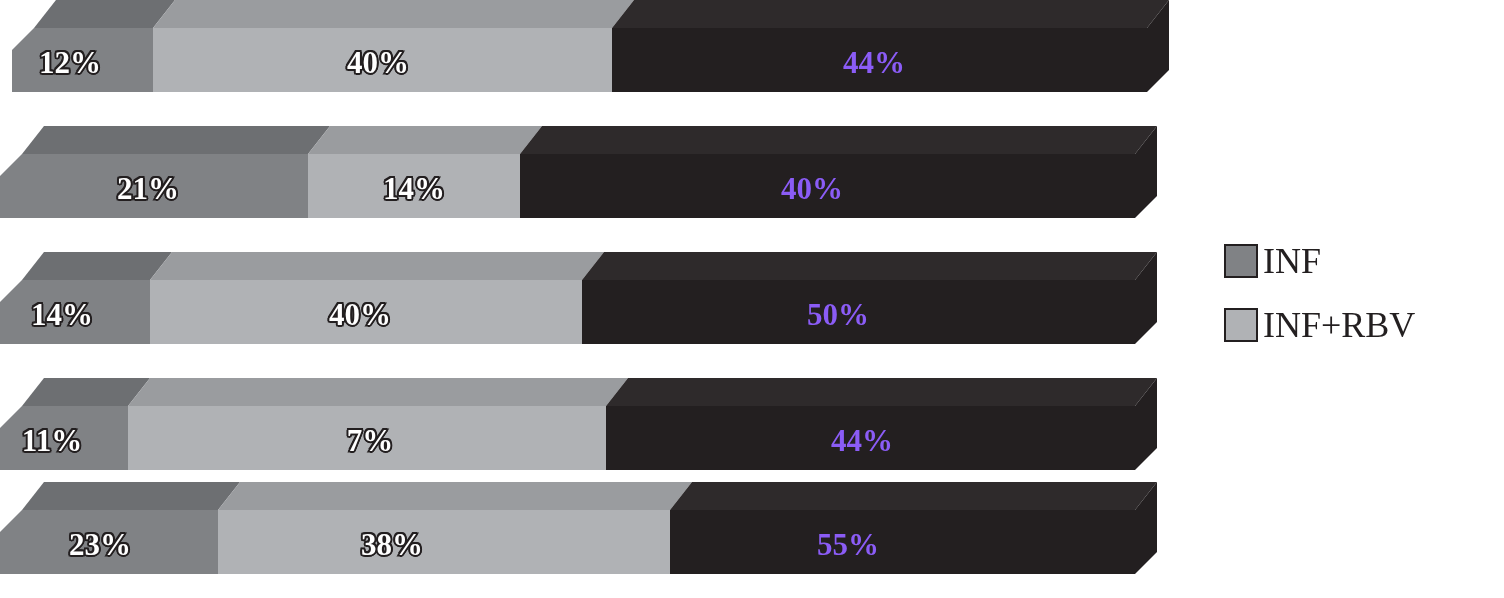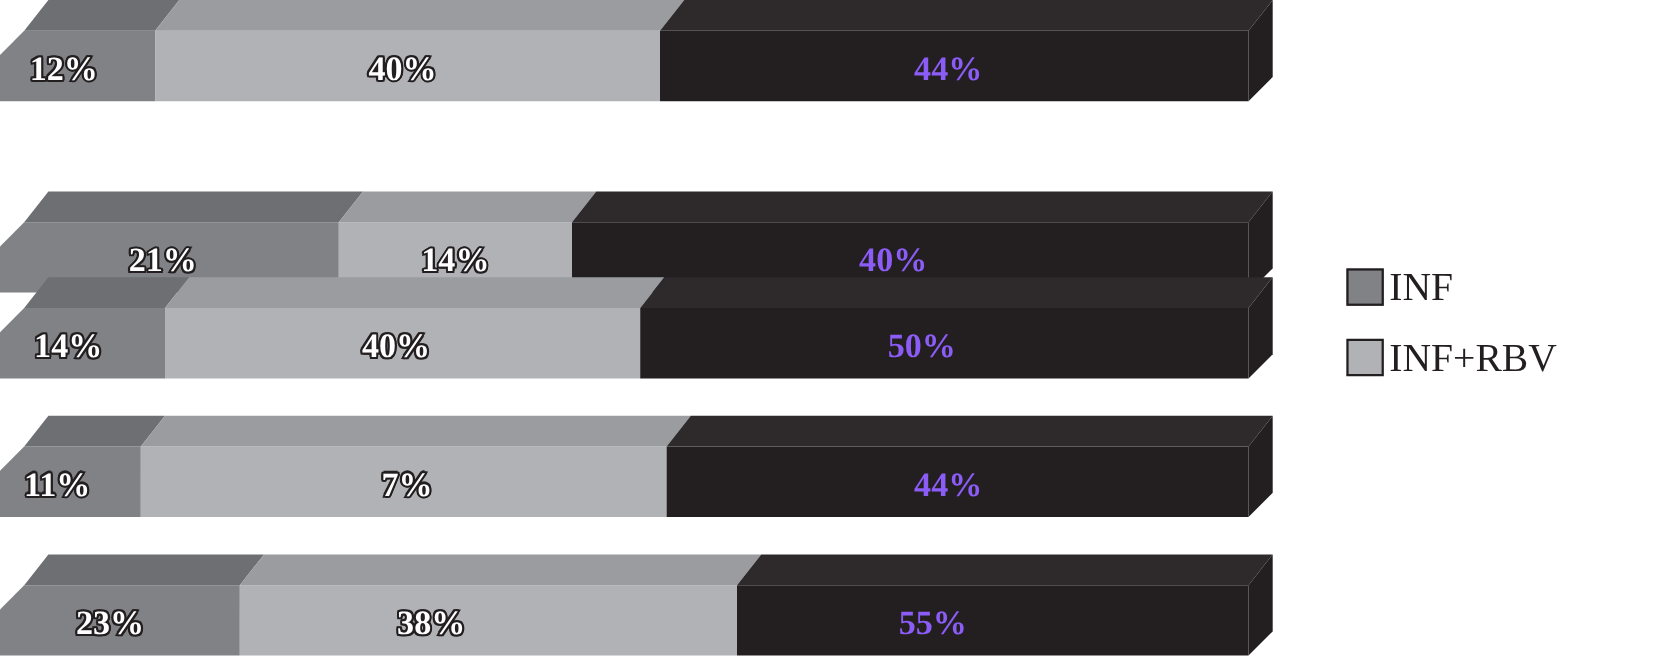--- a/index.html
+++ b/index.html
@@ -88,35 +88,35 @@
     white-space: nowrap;
     line-height: 1;
   }
 </style>
 </head>
 <body>
 
 <div id="stage">
 
   <div id="plot">
-      <div class="bar-row" style="top: 0px; height: 92px;">
+      <div class="bar-row" style="top: 0px; height: 92px; margin-left: 12px;">
         <svg class="bar-svg" width="1200" height="92" viewBox="0 0 1200 92">
           <polygon points="0,50 22,28 141,28 141,92 0,92" fill="#808285"></polygon>
           <polygon points="22,28 141,28 163,0 44,0" fill="#6d6f72"></polygon>
           <polygon points="141,28 600,28 600,92 141,92" fill="#b0b2b5"></polygon>
           <polygon points="141,28 600,28 622,0 163,0" fill="#9a9c9f"></polygon>
           <polygon points="600,28 1135,28 1135,92 600,92" fill="#231f20"></polygon>
           <polygon points="600,28 1135,28 1157,0 622,0" fill="#2e2a2b"></polygon>
           <polygon points="1135,28 1157,0 1157,70 1135,92 1135,92" fill="#231f20"></polygon>
         </svg>
         <div class="seg-label outlined" style="left: 58px; top: 62px;">12%</div>
         <div class="seg-label outlined" style="left: 366px; top: 62px;">40%</div>
         <div class="seg-label plain" style="left: 862px; top: 62px;">44%</div>
       </div>
-      <div class="bar-row" style="top: 126px; height: 92px; margin-top: 48px;">
+      <div class="bar-row" style="top: 126px; height: 92px;">
         <svg class="bar-svg" width="1200" height="92" viewBox="0 0 1200 92">
           <polygon points="0,50 22,28 308,28 308,92 0,92" fill="#808285"></polygon>
           <polygon points="22,28 308,28 330,0 44,0" fill="#6d6f72"></polygon>
           <polygon points="308,28 520,28 520,92 308,92" fill="#b0b2b5"></polygon>
           <polygon points="308,28 520,28 542,0 330,0" fill="#9a9c9f"></polygon>
           <polygon points="520,28 1135,28 1135,92 520,92" fill="#231f20"></polygon>
           <polygon points="520,28 1135,28 1157,0 542,0" fill="#2e2a2b"></polygon>
           <polygon points="1135,28 1157,0 1157,70 1135,92 1135,92" fill="#231f20"></polygon>
         </svg>
         <div class="seg-label outlined" style="left: 148px; top: 62px;">21%</div>
@@ -144,21 +144,21 @@
           <polygon points="128,28 606,28 606,92 128,92" fill="#b0b2b5"></polygon>
           <polygon points="128,28 606,28 628,0 150,0" fill="#9a9c9f"></polygon>
           <polygon points="606,28 1135,28 1135,92 606,92" fill="#231f20"></polygon>
           <polygon points="606,28 1135,28 1157,0 628,0" fill="#2e2a2b"></polygon>
           <polygon points="1135,28 1157,0 1157,70 1135,92 1135,92" fill="#231f20"></polygon>
         </svg>
         <div class="seg-label outlined" style="left: 52px; top: 62px; font-family: Liberation Serif, serif;">11%</div>
         <div class="seg-label outlined" style="left: 370px; top: 62px;">7%</div>
         <div class="seg-label plain" style="left: 862px; top: 62px;">44%</div>
       </div>
-      <div class="bar-row" style="top: 504px; height: 92px;">
+      <div class="bar-row" style="top: 482px; height: 92px;">
         <svg class="bar-svg" width="1200" height="92" viewBox="0 0 1200 92">
           <polygon points="0,50 22,28 218,28 218,92 0,92" fill="#808285"></polygon>
           <polygon points="22,28 218,28 240,0 44,0" fill="#6d6f72"></polygon>
           <polygon points="218,28 670,28 670,92 218,92" fill="#b0b2b5"></polygon>
           <polygon points="218,28 670,28 692,0 240,0" fill="#9a9c9f"></polygon>
           <polygon points="670,28 1135,28 1135,92 670,92" fill="#231f20"></polygon>
           <polygon points="670,28 1135,28 1157,0 692,0" fill="#2e2a2b"></polygon>
           <polygon points="1135,28 1157,0 1157,70 1135,92 1135,92" fill="#231f20"></polygon>
         </svg>
         <div class="seg-label outlined" style="left: 100px; top: 62px;">23%</div>

